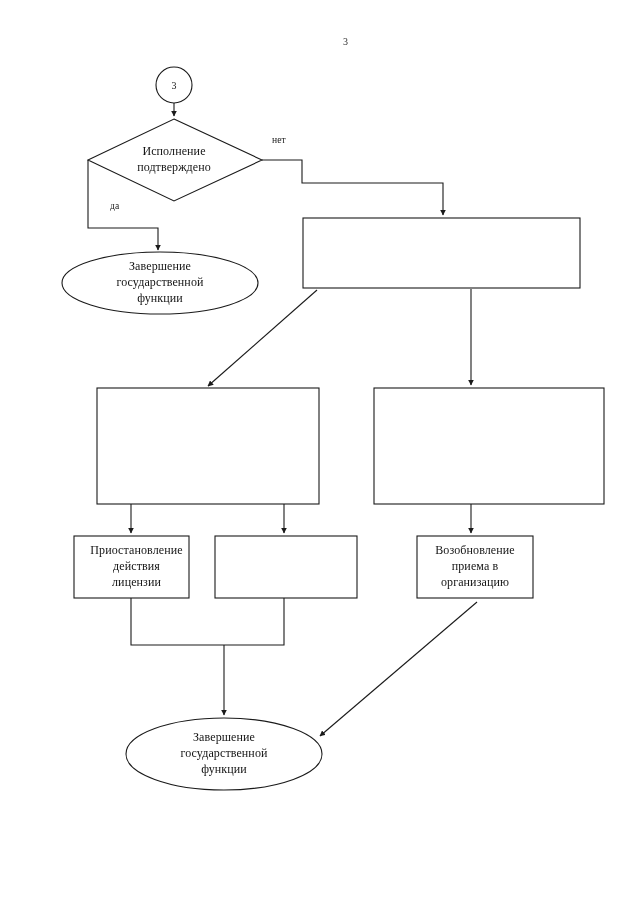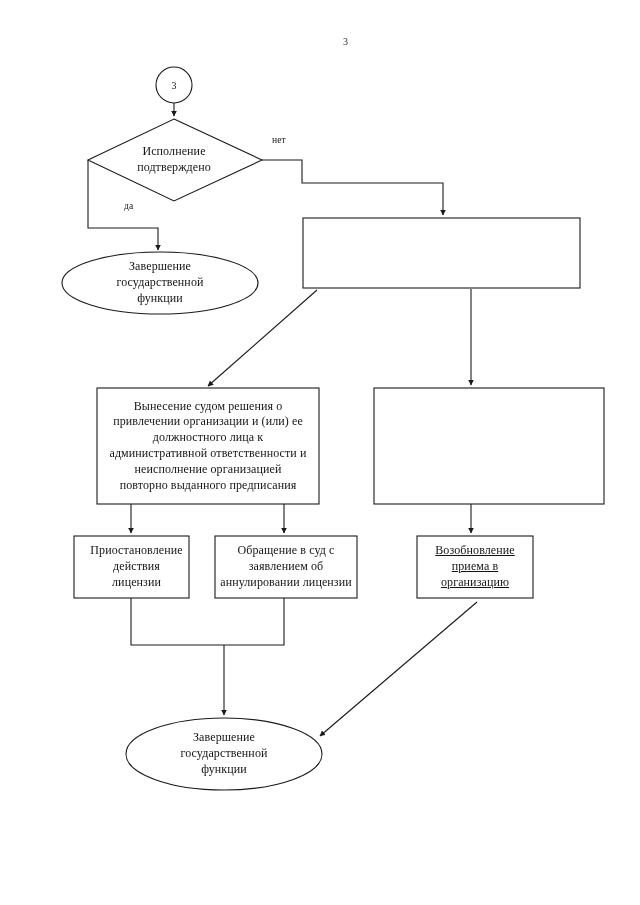--- a/index.html
+++ b/index.html
@@ -109,46 +109,37 @@
 
       <ellipse cx="224" cy="754" rx="98" ry="36" fill="#ffffff" stroke="#1a1a1a" stroke-width="1.1"></ellipse>
     </g>
   </svg>
 
   <div class="node-text" style="left:156px; top:77px; width:36px; height:18px; font-size:10px;">3</div>
 
   <div class="node-text" style="left:112px; top:138px; width:124px; height:44px;">Исполнение
 подтверждено</div>
 
-  <div class="edge-label" style="left:124px; top:200px;">да</div>
+  <div class="edge-label" style="left:110px; top:200px;">да</div>
 
   <div class="edge-label" style="left:272px; top:134px;">нет</div>
 
   <div class="node-text" style="left:82px; top:261px; width:156px; height:44px;">Завершение
 государственной
 функции</div>
 
 
-  <div class="node-text" style="left:100px; top:391px; width:216px; height:110px;">Вынесение судом решения о
-привлечении организации и (или) ее
-должностного лица к
-административной ответственности и
-неисполнение организацией
-повторно выданного предписания</div>
 
 
   <div class="node-text" style="left:76px; top:539px; width:121px; height:56px;">Приостановление
 действия
 лицензии</div>
 
-  <div class="node-text" style="left:217px; top:539px; width:138px; height:56px;">Обращение в суд с
-заявлением об
-аннулировании лицензии</div>
 
-  <div class="node-text" style="left:419px; top:539px; width:112px; height:56px;text-decoration:underline;">Возобновление
+  <div class="node-text" style="left:419px; top:539px; width:112px; height:56px;">Возобновление
 приема в
 организацию</div>
 
   <div class="node-text" style="left:146px; top:731px; width:156px; height:46px;">Завершение
 государственной
 функции</div>
 
 </div>
 
 </body></html>

